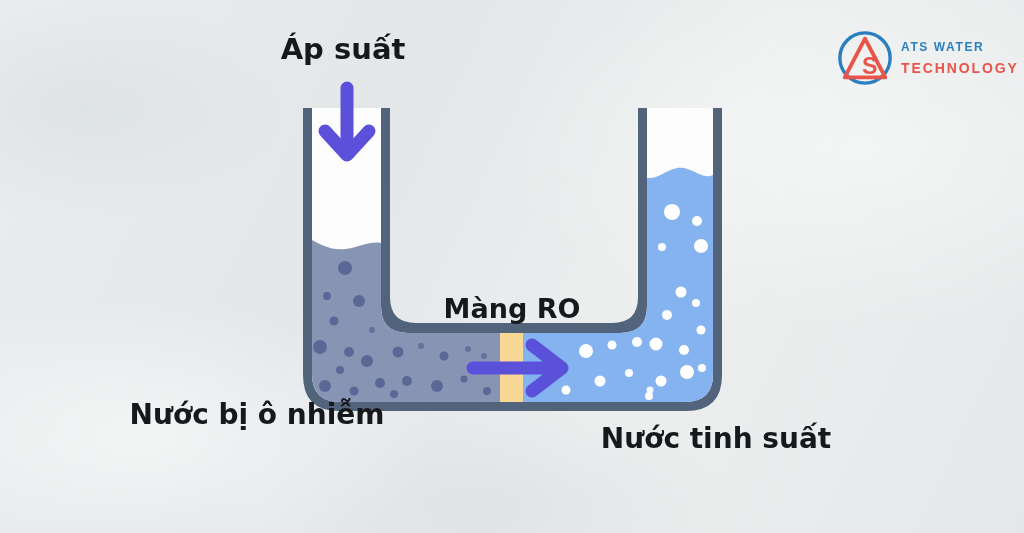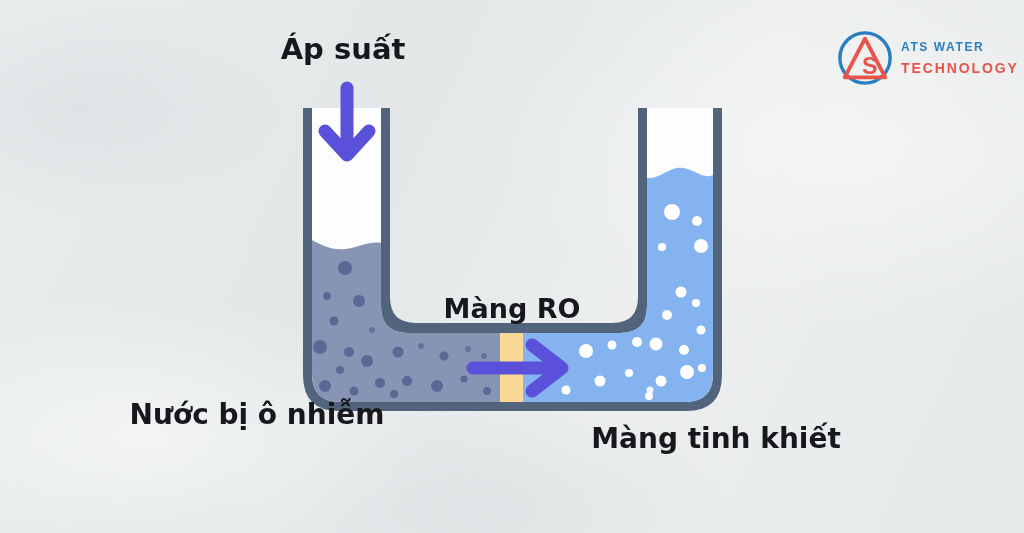--- a/index.html
+++ b/index.html
@@ -123,21 +123,21 @@
 
     <g stroke="#5b50d9" fill="none" stroke-width="13" stroke-linecap="round" stroke-linejoin="round">
       <path d="M 473,368 L 549,368"></path>
       <path d="M 532,345 L 562,368 L 532,391"></path>
     </g>
   </svg>
 
   <div class="dlabel label-pressure">Áp suất</div>
   <div class="dlabel label-membrane">Màng RO</div>
   <div class="dlabel label-contaminated">Nước bị ô nhiễm</div>
-  <div class="dlabel label-pure">Màng tinh khiết</div>
+  <div class="dlabel label-pure">Nước tinh suất</div>
 
   <div class="logo">
     <svg class="logo-mark" width="58" height="58" viewBox="0 0 60 60">
       <circle cx="30" cy="30" r="26" fill="none" stroke-width="3.5" stroke="#2a7fc0"></circle>
       <path d="M 30,10 L 9,50 L 51,50 Z" fill="none" stroke-width="4" stroke-linejoin="round" stroke="#e8544a"></path>
       <text x="27" y="47" font-size="24" font-weight="bold" font-family="Liberation Sans, DejaVu Sans, sans-serif" fill="#e8544a">S</text>
     </svg>
     <div class="logo-text">
       <div class="logo-name">ATS WATER</div>
       <div class="logo-tagline">TECHNOLOGY</div>

